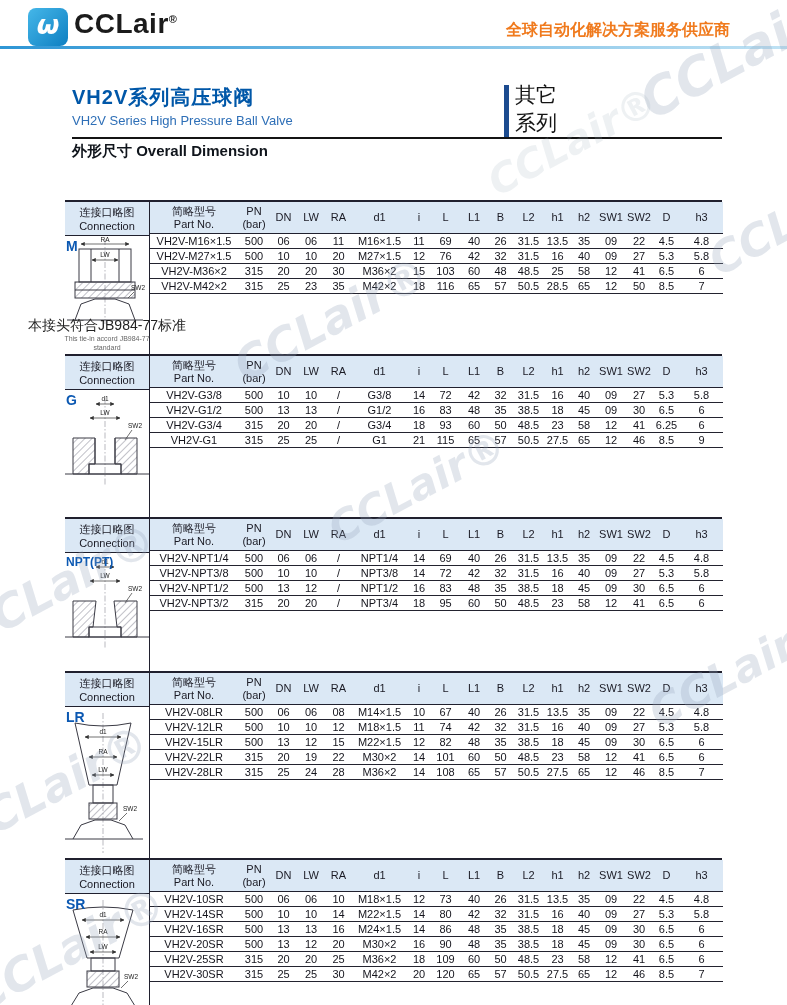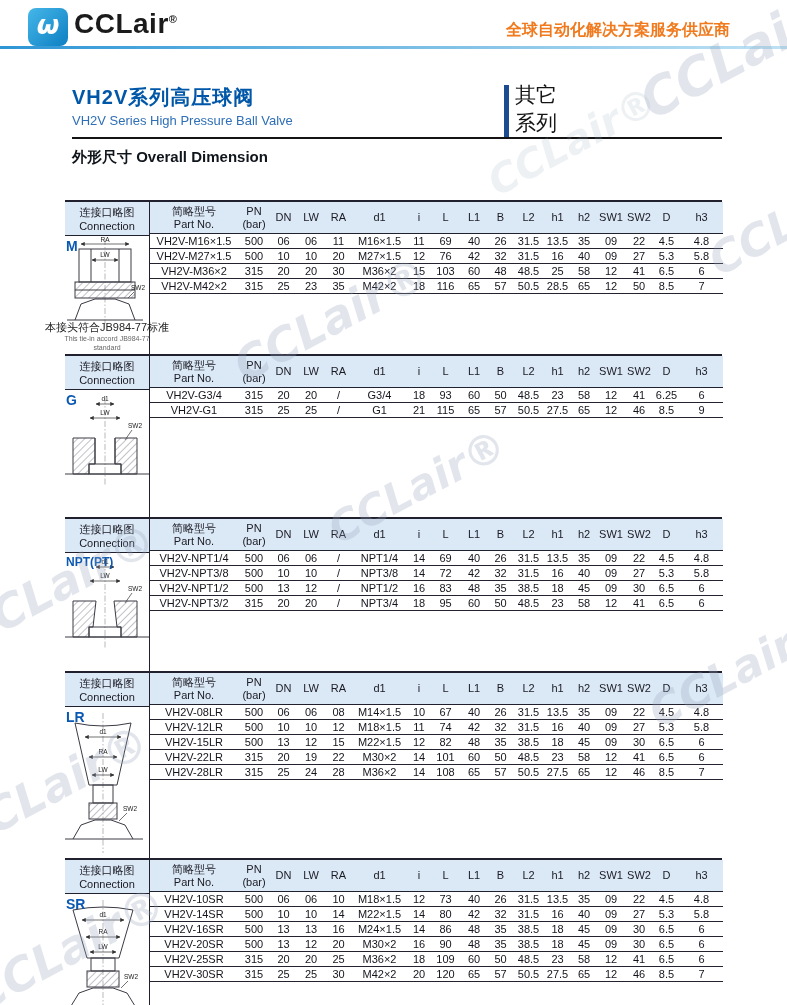--- a/index.html
+++ b/index.html
@@ -15,33 +15,33 @@
   #slogan{position:absolute;top:20px;right:57px;font-size:16px;font-weight:bold;color:#f07a1d;}
   #topline{position:absolute;left:0;top:46px;width:787px;height:3px;
            background:linear-gradient(to right,#2e96d5,#bfe2f4);}
   
   #title-cn{position:absolute;left:72px;top:84px;font-size:20px;font-weight:bold;color:#0057a8;letter-spacing:1px;}
   #title-en{position:absolute;left:72px;top:113px;font-size:13px;color:#2e6fb7;}
   #side-bar{position:absolute;left:504px;top:85px;width:5px;height:52px;background:#1c4b8f;}
   #side-tab{position:absolute;left:515px;top:81px;font-family:"Liberation Serif","DejaVu Serif",serif;
             font-size:21px;line-height:28px;color:#141414;}
   #title-rule{position:absolute;left:72px;top:137px;width:650px;height:2px;background:#141414;}
-  #section-title{position:absolute;left:72px;top:148px;font-size:15px;font-weight:bold;color:#10151c;}
+  #section-title{position:absolute;left:72px;top:142px;font-size:15px;font-weight:bold;color:#10151c;}
   
   #tables{position:absolute;left:65px;top:200px;width:657px;}
   .tsec{display:flex;border-top:2px solid #20202e;position:relative;}
   .conn{width:84px;border-right:1.6px solid #20202e;display:flex;flex-direction:column;flex:none;}
   .conn-head{height:30px;padding-top:3px;background:#dbe8f5;border-bottom:1.6px solid #20202e;
              text-align:center;font-size:11px;line-height:14px;color:#1a1a24;}
   .conn-body{flex:1;position:relative;}
   .dlabel{position:absolute;top:2px;left:1px;font-weight:bold;color:#0b58b2;font-size:14px;z-index:2;}
   .dlabel.small{font-size:12px;}
   .diag{position:absolute;left:50%;transform:translateX(-50%);}
   .note{position:absolute;bottom:2px;left:50%;transform:translateX(-50%);text-align:center;white-space:nowrap;z-index:2;}
-  .note-cn{font-size:11px;color:#222;}
+  .note-cn{font-size:14px;color:#222;}
   .note-en{font-size:7px;line-height:8.5px;color:#666;}
   .dcol{flex:1;}
   .dtable{border-collapse:collapse;table-layout:fixed;width:573px;}
   .dtable th{height:31px;background:#dbe8f5;border-bottom:1.6px solid #20202e;
              font-weight:normal;font-size:11px;line-height:13px;color:#1a1a24;padding:0;}
   .dtable td{height:14px;border-bottom:1px solid #23232f;text-align:center;
              font-size:11px;color:#14141c;padding:0;white-space:nowrap;}
   
   .wm{position:absolute;font:italic bold 46px "DejaVu Sans",sans-serif;color:rgba(150,165,185,0.28);
       transform:rotate(-28deg);white-space:nowrap;pointer-events:none;z-index:3;}
@@ -315,20 +315,58 @@
                 <th>h1</th>
                 <th>h2</th>
                 <th>SW1</th>
                 <th>SW2</th>
                 <th>D</th>
                 <th>h3</th>
               </tr>
             </thead>
             <tbody>
               <tr>
+                <td>VH2V-G3/8</td>
+                <td>500</td>
+                <td>10</td>
+                <td>10</td>
+                <td>/</td>
+                <td>G3/8</td>
+                <td>14</td>
+                <td>72</td>
+                <td>42</td>
+                <td>32</td>
+                <td>31.5</td>
+                <td>16</td>
+                <td>40</td>
+                <td>09</td>
+                <td>27</td>
+                <td>5.3</td>
+                <td>5.8</td>
+              </tr>
+              <tr>
+                <td>VH2V-G1/2</td>
+                <td>500</td>
+                <td>13</td>
+                <td>13</td>
+                <td>/</td>
+                <td>G1/2</td>
+                <td>16</td>
+                <td>83</td>
+                <td>48</td>
+                <td>35</td>
+                <td>38.5</td>
+                <td>18</td>
+                <td>45</td>
+                <td>09</td>
+                <td>30</td>
+                <td>6.5</td>
+                <td>6</td>
+              </tr>
+              <tr>
                 <td>VH2V-G3/4</td>
                 <td>315</td>
                 <td>20</td>
                 <td>20</td>
                 <td>/</td>
                 <td>G3/4</td>
                 <td>18</td>
                 <td>93</td>
                 <td>60</td>
                 <td>50</td>

